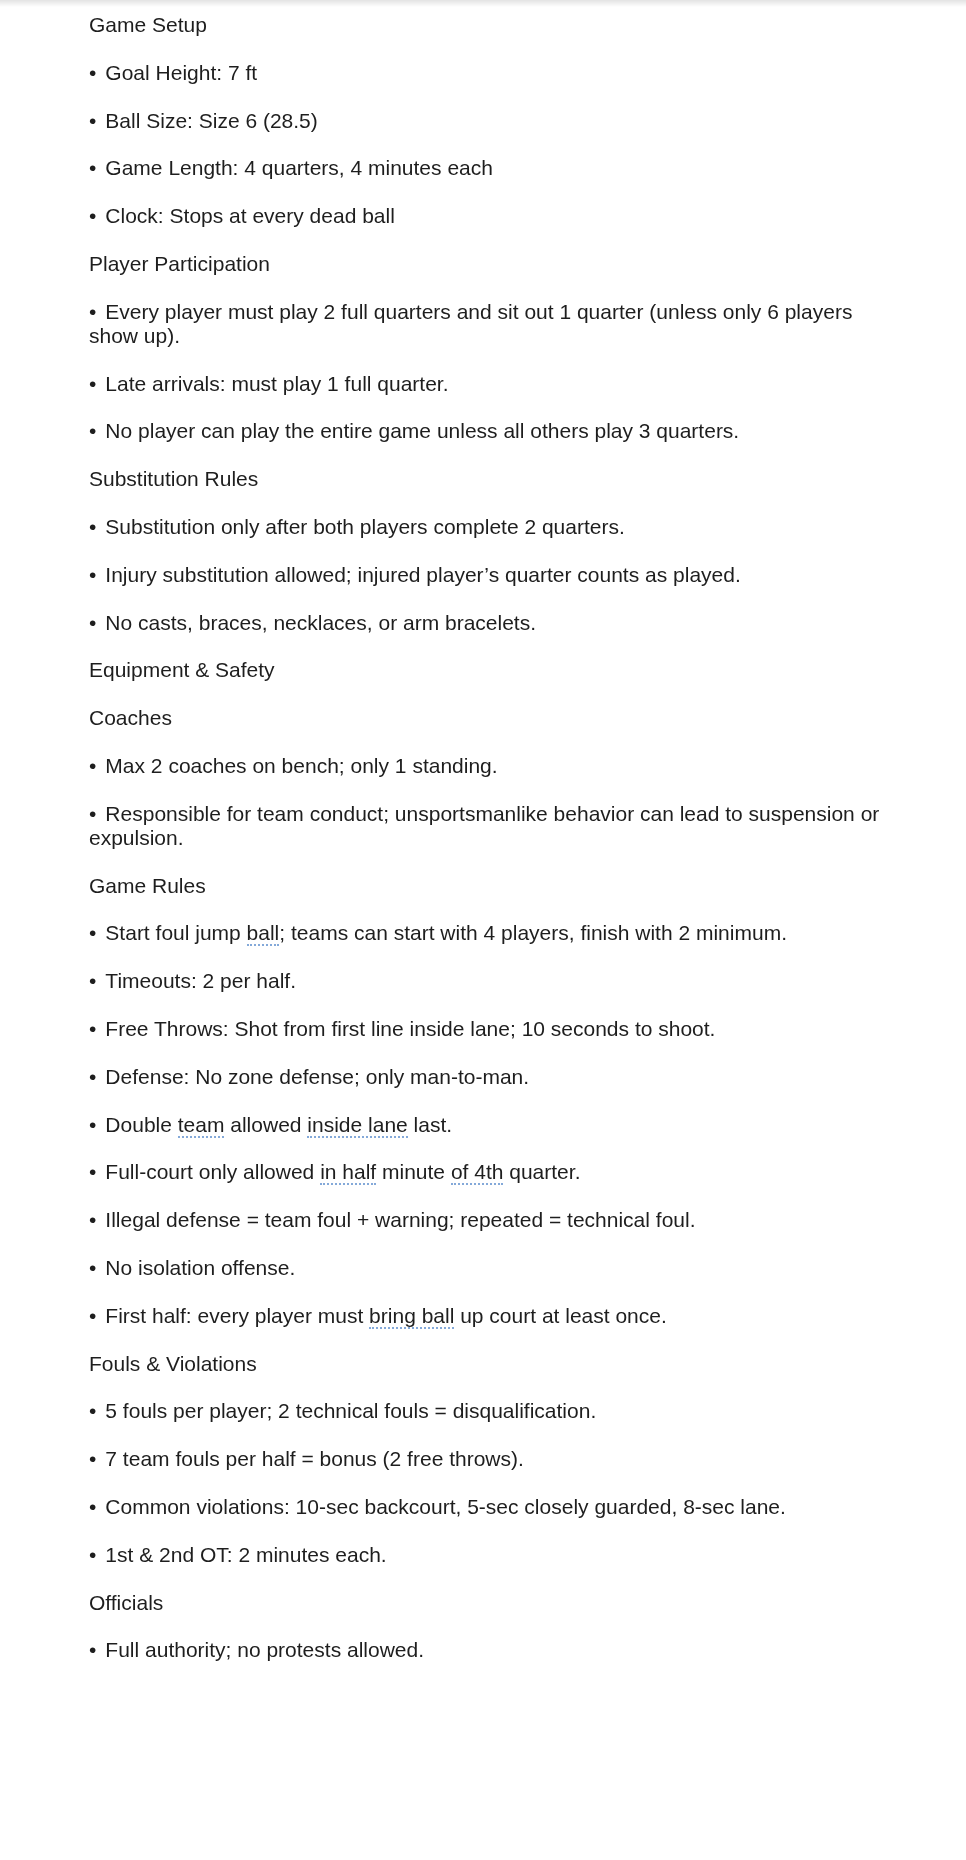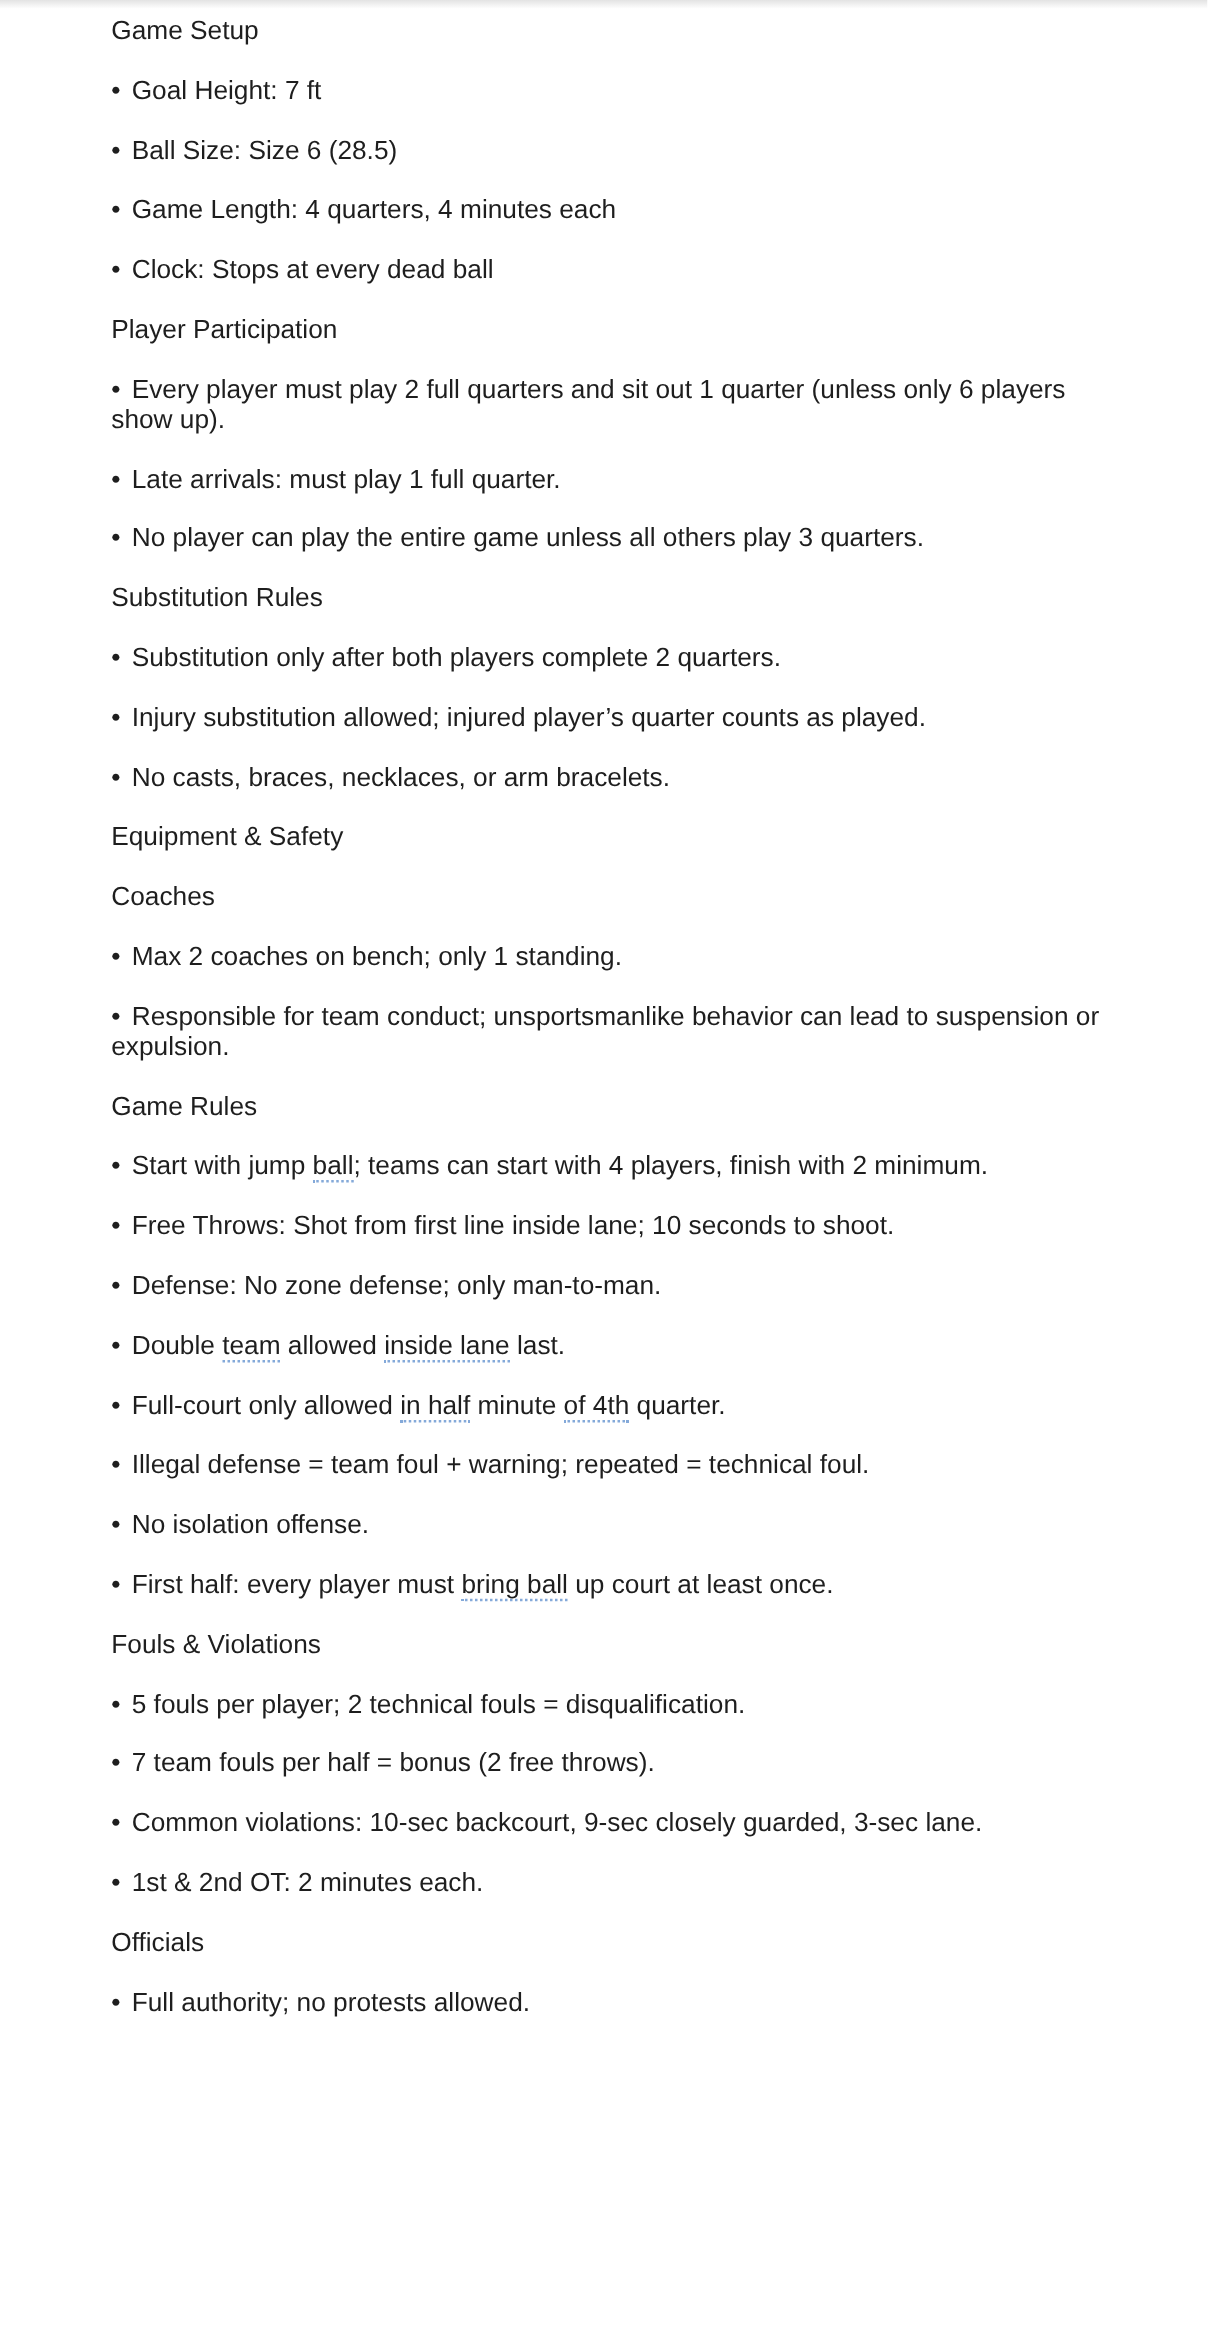--- a/index.html
+++ b/index.html
@@ -49,28 +49,29 @@
     <p><span class="bullet">•</span><span>No player can play the entire game unless all others play 3 quarters.</span></p>
     <p>Substitution Rules</p>
     <p><span class="bullet">•</span><span>Substitution only after both players complete 2 quarters.</span></p>
     <p><span class="bullet">•</span><span>Injury substitution allowed; injured player’s quarter counts as played.</span></p>
     <p><span class="bullet">•</span><span>No casts, braces, necklaces, or arm bracelets.</span></p>
     <p>Equipment &amp; Safety</p>
     <p>Coaches</p>
     <p><span class="bullet">•</span><span>Max 2 coaches on bench; only 1 standing.</span></p>
     <p><span class="bullet">•</span><span>Responsible for team conduct; unsportsmanlike behavior can lead to suspension or</span><br><span>expulsion.</span></p>
     <p>Game Rules</p>
-    <p><span class="bullet">•</span><span>Start with jump </span><span class="u">ball</span><span>; teams can start with 4 players, finish with 2 minimum.</span></p>
+    <p><span class="bullet">•</span><span>Start foul jump </span><span class="u">ball</span><span>; teams can start with 4 players, finish with 2 minimum.</span></p>
+    <p><span class="bullet">•</span><span>Timeouts: 2 per half.</span></p>
     <p><span class="bullet">•</span><span>Free Throws: Shot from first line inside lane; 10 seconds to shoot.</span></p>
     <p><span class="bullet">•</span><span>Defense: No zone defense; only man-to-man.</span></p>
     <p><span class="bullet">•</span><span>Double </span><span class="u">team</span><span> allowed </span><span class="u">inside lane</span><span> last.</span></p>
     <p><span class="bullet">•</span><span>Full-court only allowed </span><span class="u">in half</span><span> minute </span><span class="u">of 4th</span><span> quarter.</span></p>
     <p><span class="bullet">•</span><span>Illegal defense = team foul + warning; repeated = technical foul.</span></p>
     <p><span class="bullet">•</span><span>No isolation offense.</span></p>
     <p><span class="bullet">•</span><span>First half: every player must </span><span class="u">bring ball</span><span> up court at least once.</span></p>
     <p>Fouls &amp; Violations</p>
     <p><span class="bullet">•</span><span>5 fouls per player; 2 technical fouls = disqualification.</span></p>
     <p><span class="bullet">•</span><span>7 team fouls per half = bonus (2 free throws).</span></p>
-    <p><span class="bullet">•</span><span>Common violations: 10-sec backcourt, 9-sec closely guarded, 3-sec lane.</span></p>
+    <p><span class="bullet">•</span><span>Common violations: 10-sec backcourt, 5-sec closely guarded, 8-sec lane.</span></p>
     <p><span class="bullet">•</span><span>1st &amp; 2nd OT: 2 minutes each.</span></p>
     <p>Officials</p>
     <p><span class="bullet">•</span><span>Full authority; no protests allowed.</span></p>
   </div>
 
 </body></html>

